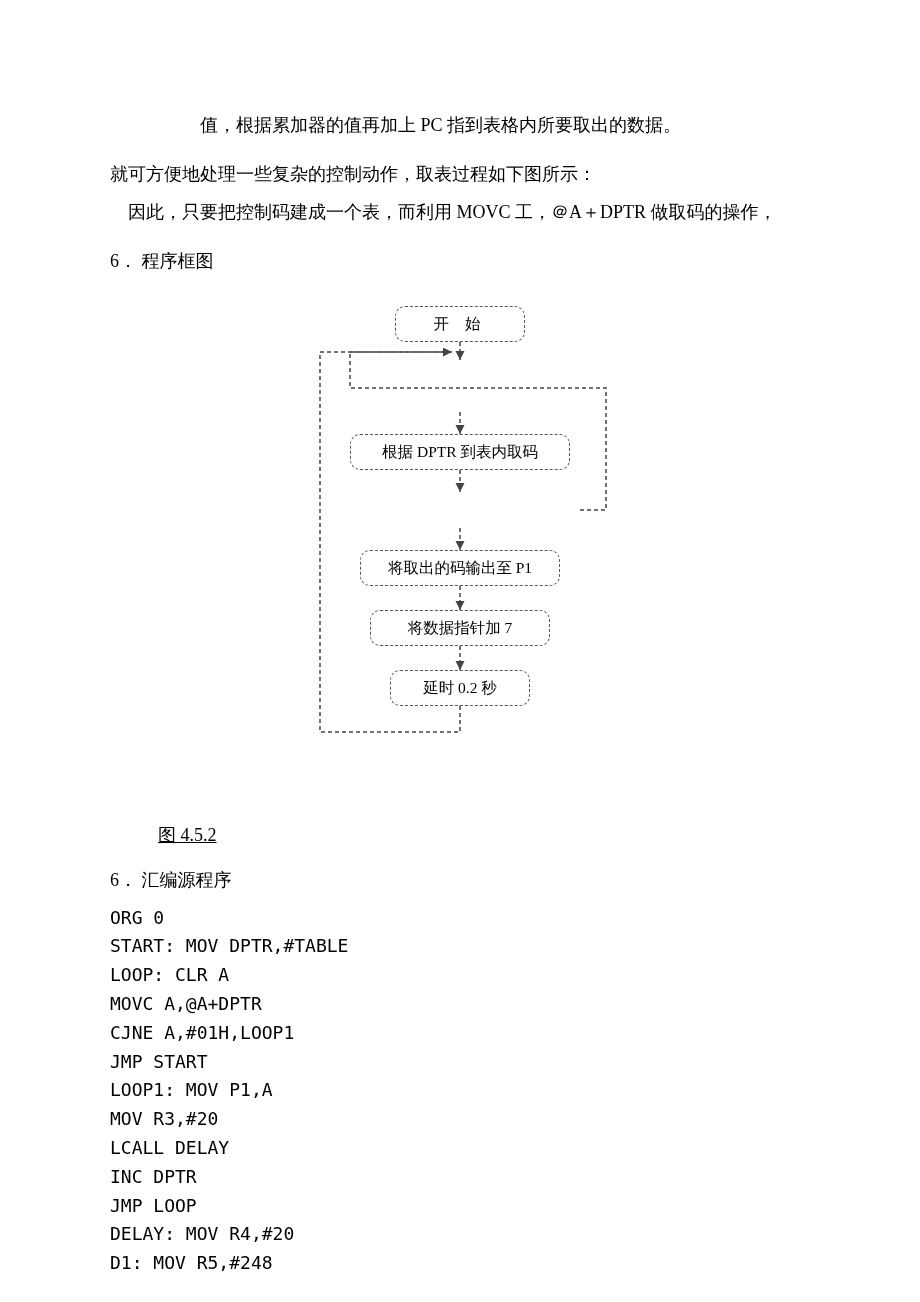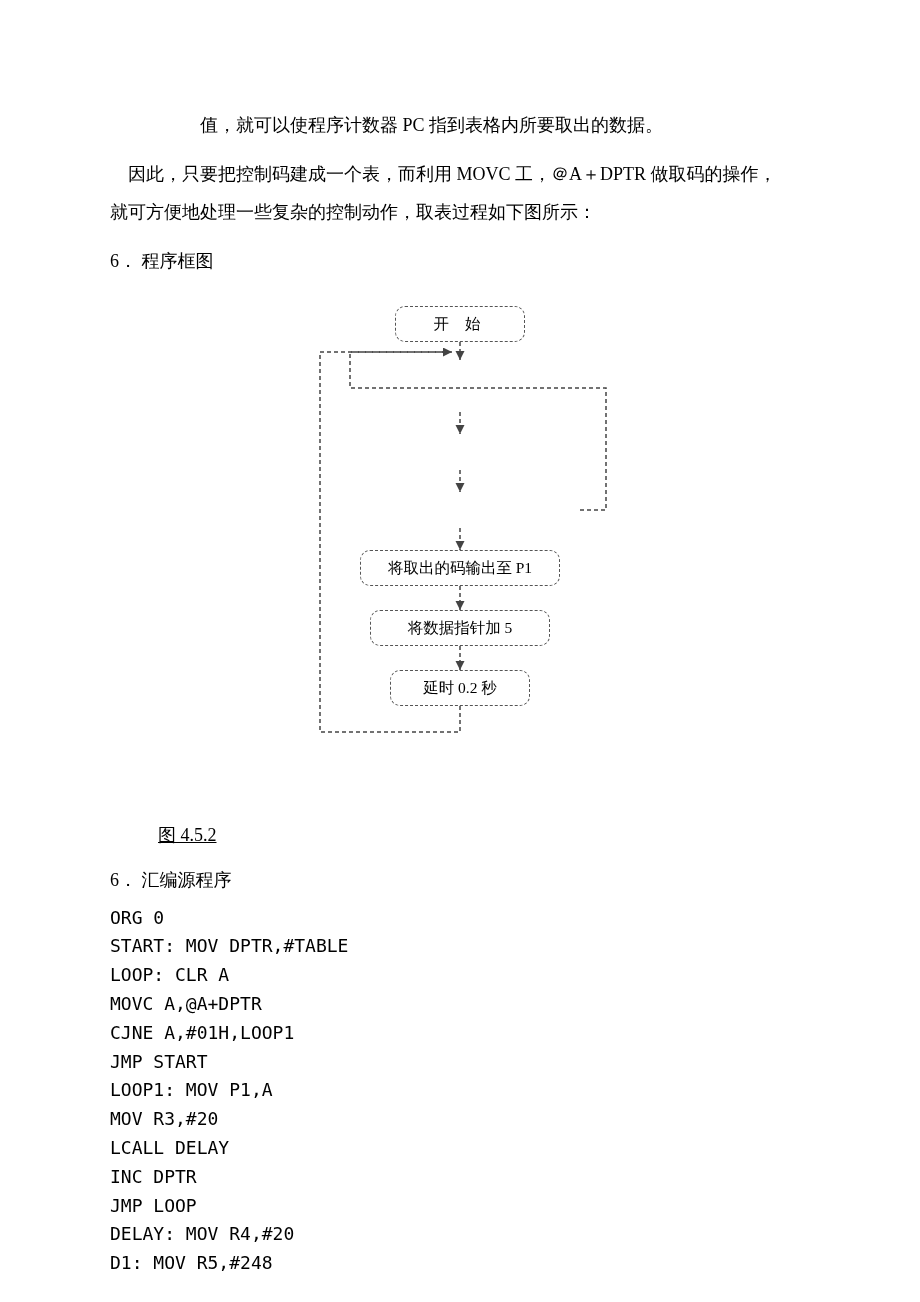--- a/index.html
+++ b/index.html
@@ -83,26 +83,26 @@
     white-space: pre;
     line-height: 1.6;
     font-size: 18px;
   }
 </style>
 </head>
 <body>
 
 <div class="page">
 
-  <p class="para indent-item-sub">值，就可以使程序计数器 PC 指到表格内所要取出的数据。</p>
+  <p class="para indent-item-sub">值，根据累加器的值再加上 PC 指到表格内所要取出的数据。</p>
 
   <div style="height:10px"></div>
 
+  <p class="para">就可方便地处理一些复杂的控制动作，取表过程如下图所示：</p>
   <p class="para" style="text-indent:1em">因此，只要把控制码建成一个表，而利用 MOVC  工，＠A＋DPTR 做取码的操作，</p>
-  <p class="para">就可方便地处理一些复杂的控制动作，取表过程如下图所示：</p>
 
   <div style="height:10px"></div>
 
   <p class="para">6． 程序框图</p>
 
   <div class="flow-wrap">
     <div class="flow">
 
       <svg class="svglayer" viewBox="0 0 340 480">
         <defs>
@@ -117,22 +117,23 @@
         <line x1="170" y1="228" x2="170" y2="250" stroke="#444" stroke-width="1.5" stroke-dasharray="4,3" marker-end="url(#arrow)"></line>
         <line x1="170" y1="286" x2="170" y2="310" stroke="#444" stroke-width="1.5" stroke-dasharray="4,3" marker-end="url(#arrow)"></line>
         <line x1="170" y1="346" x2="170" y2="370" stroke="#444" stroke-width="1.5" stroke-dasharray="4,3" marker-end="url(#arrow)"></line>
 
         <polyline points="170,406 170,432 30,432 30,52 162,52" fill="none" stroke="#444" stroke-width="1.5" stroke-dasharray="4,3" marker-end="url(#arrow)"></polyline>
 
         <polyline points="290,210 316,210 316,88 60,88 60,52 162,52" fill="none" stroke="#444" stroke-width="1.5" stroke-dasharray="4,3"></polyline>
       </svg>
 
       <div class="fbox f-start">开  始</div>
+      <div class="fbox f-get">根据 DPTR 到表内取码</div>
       <div class="fbox f-out">将取出的码输出至 P1</div>
-      <div class="fbox f-inc">将数据指针加 5</div>
+      <div class="fbox f-inc">将数据指针加 7</div>
       <div class="fbox f-delay">延时 0.2 秒</div>
     </div>
   </div>
 
   <p class="para caption">图 4.5.2</p>
 
   <p class="para">6． 汇编源程序</p>
 
   <div class="code" id="code-block">ORG 0
 START: MOV DPTR,#TABLE

